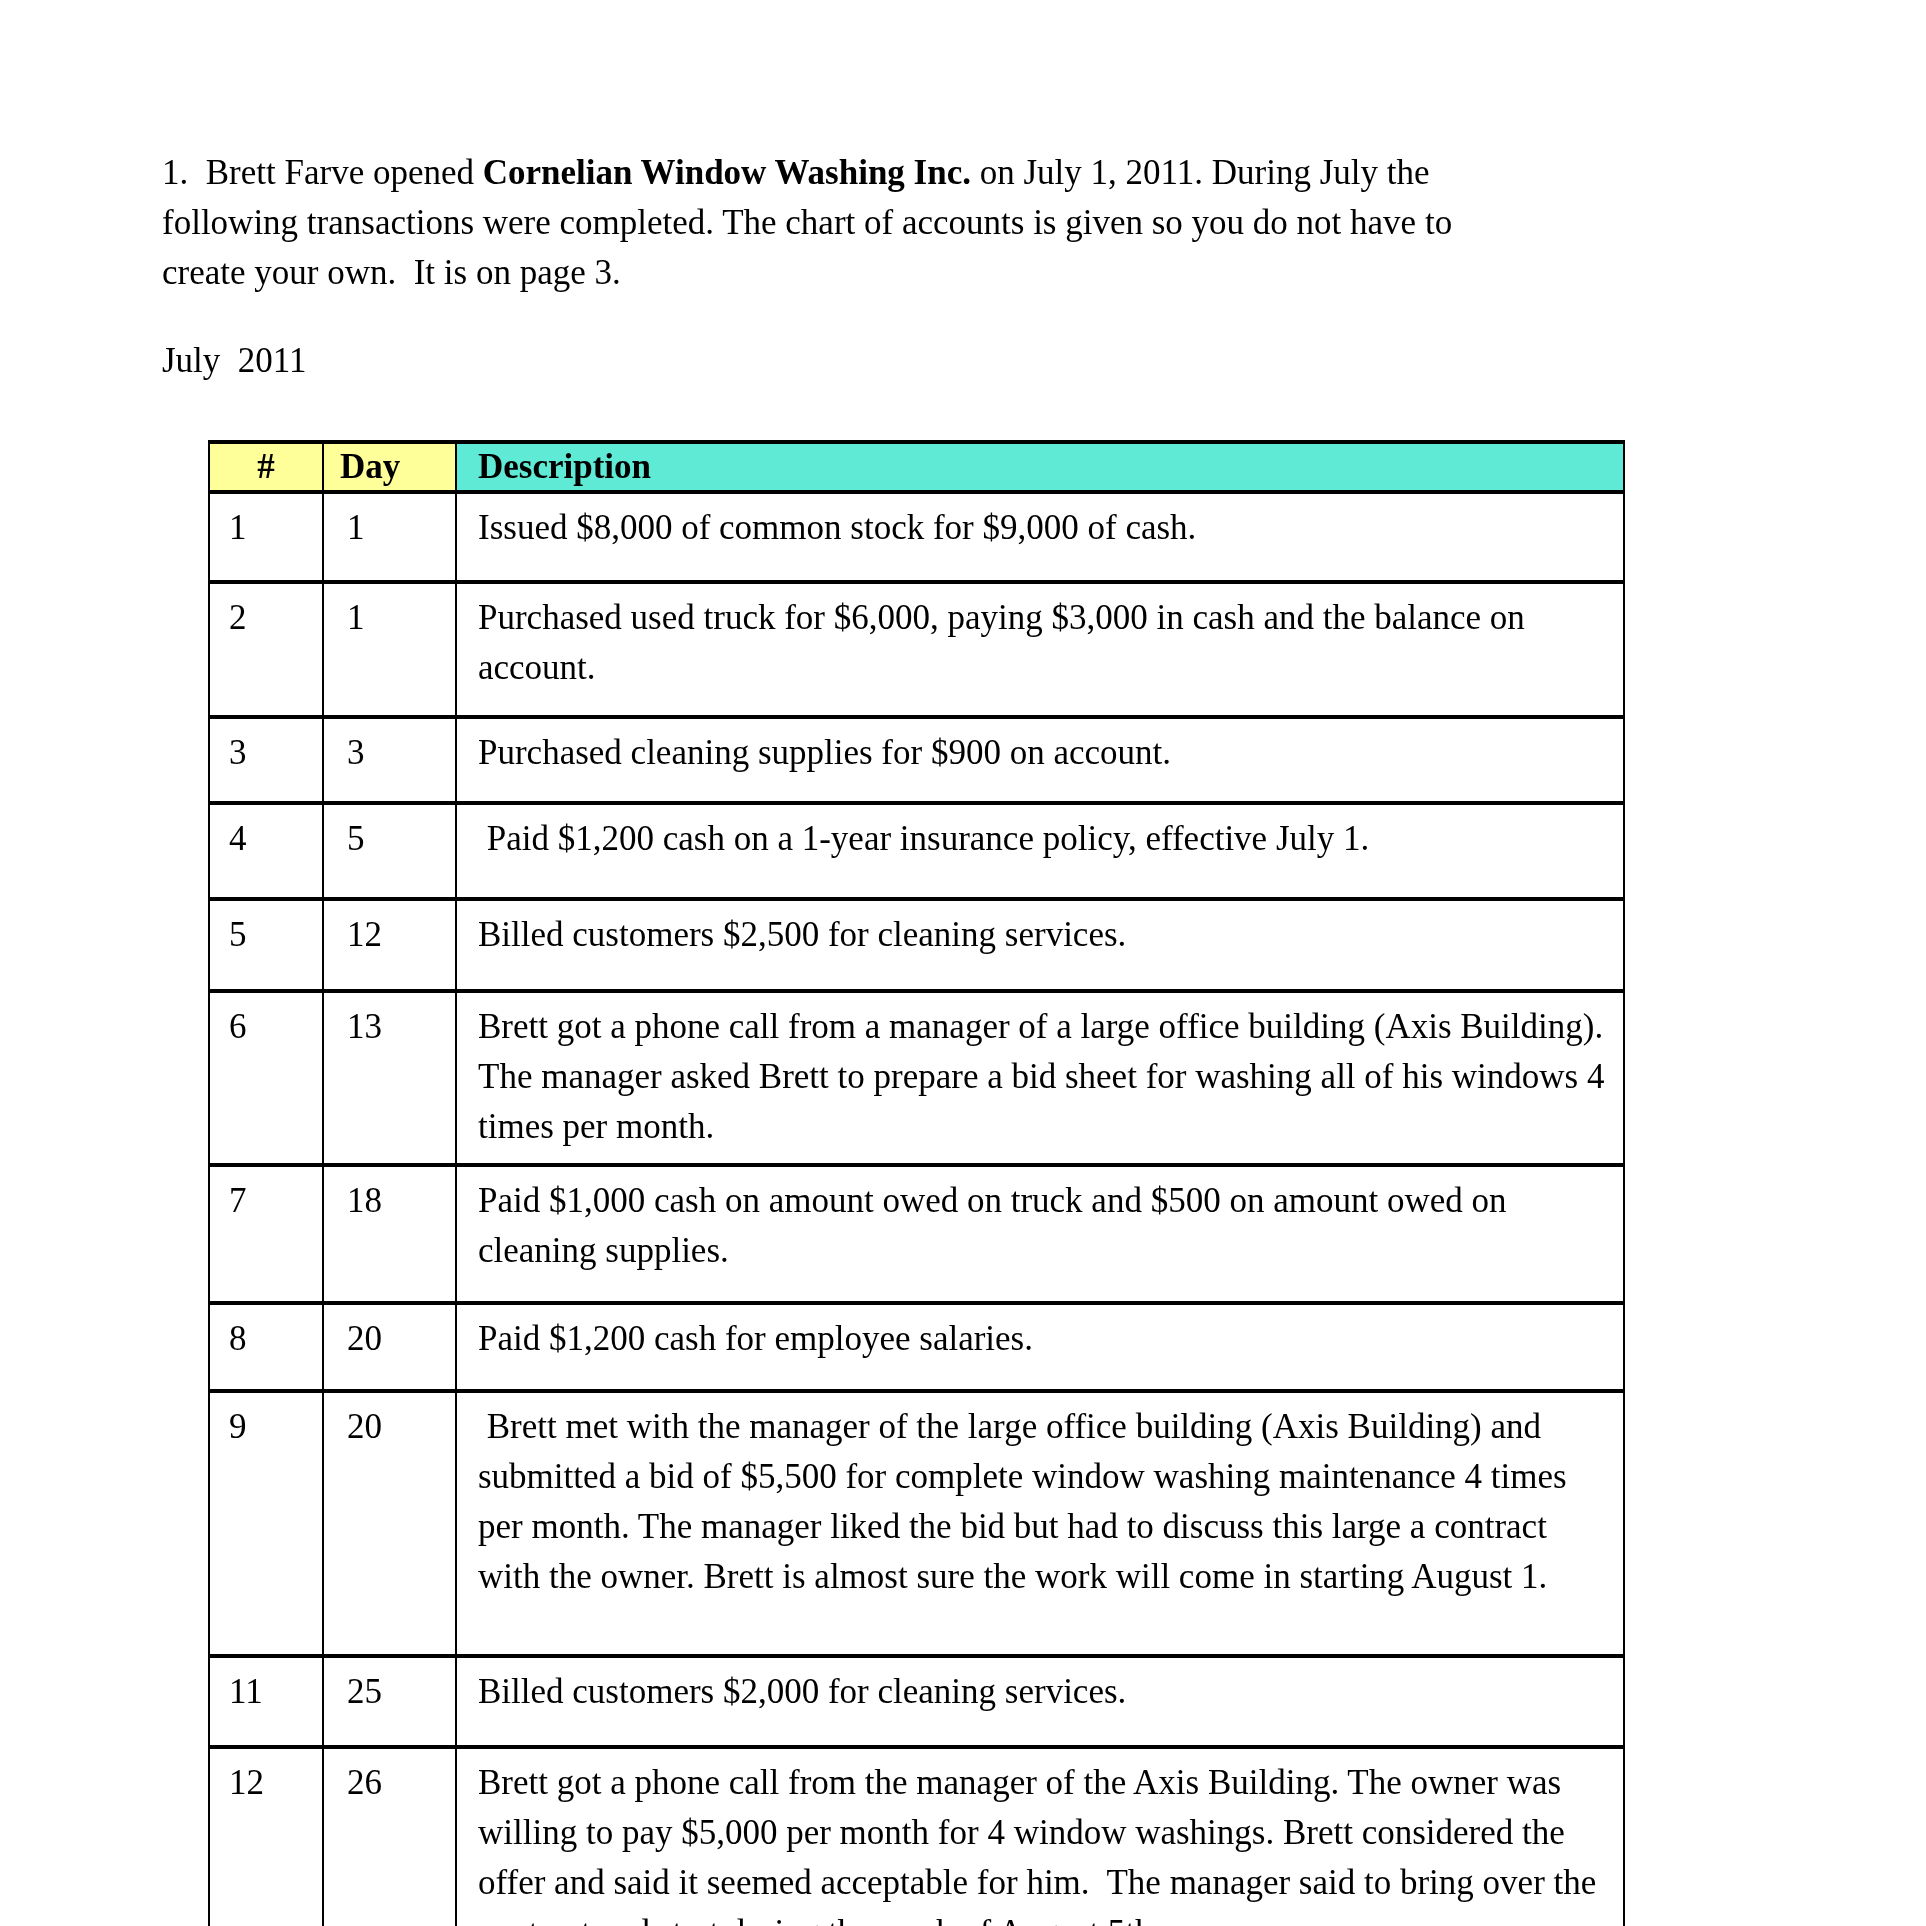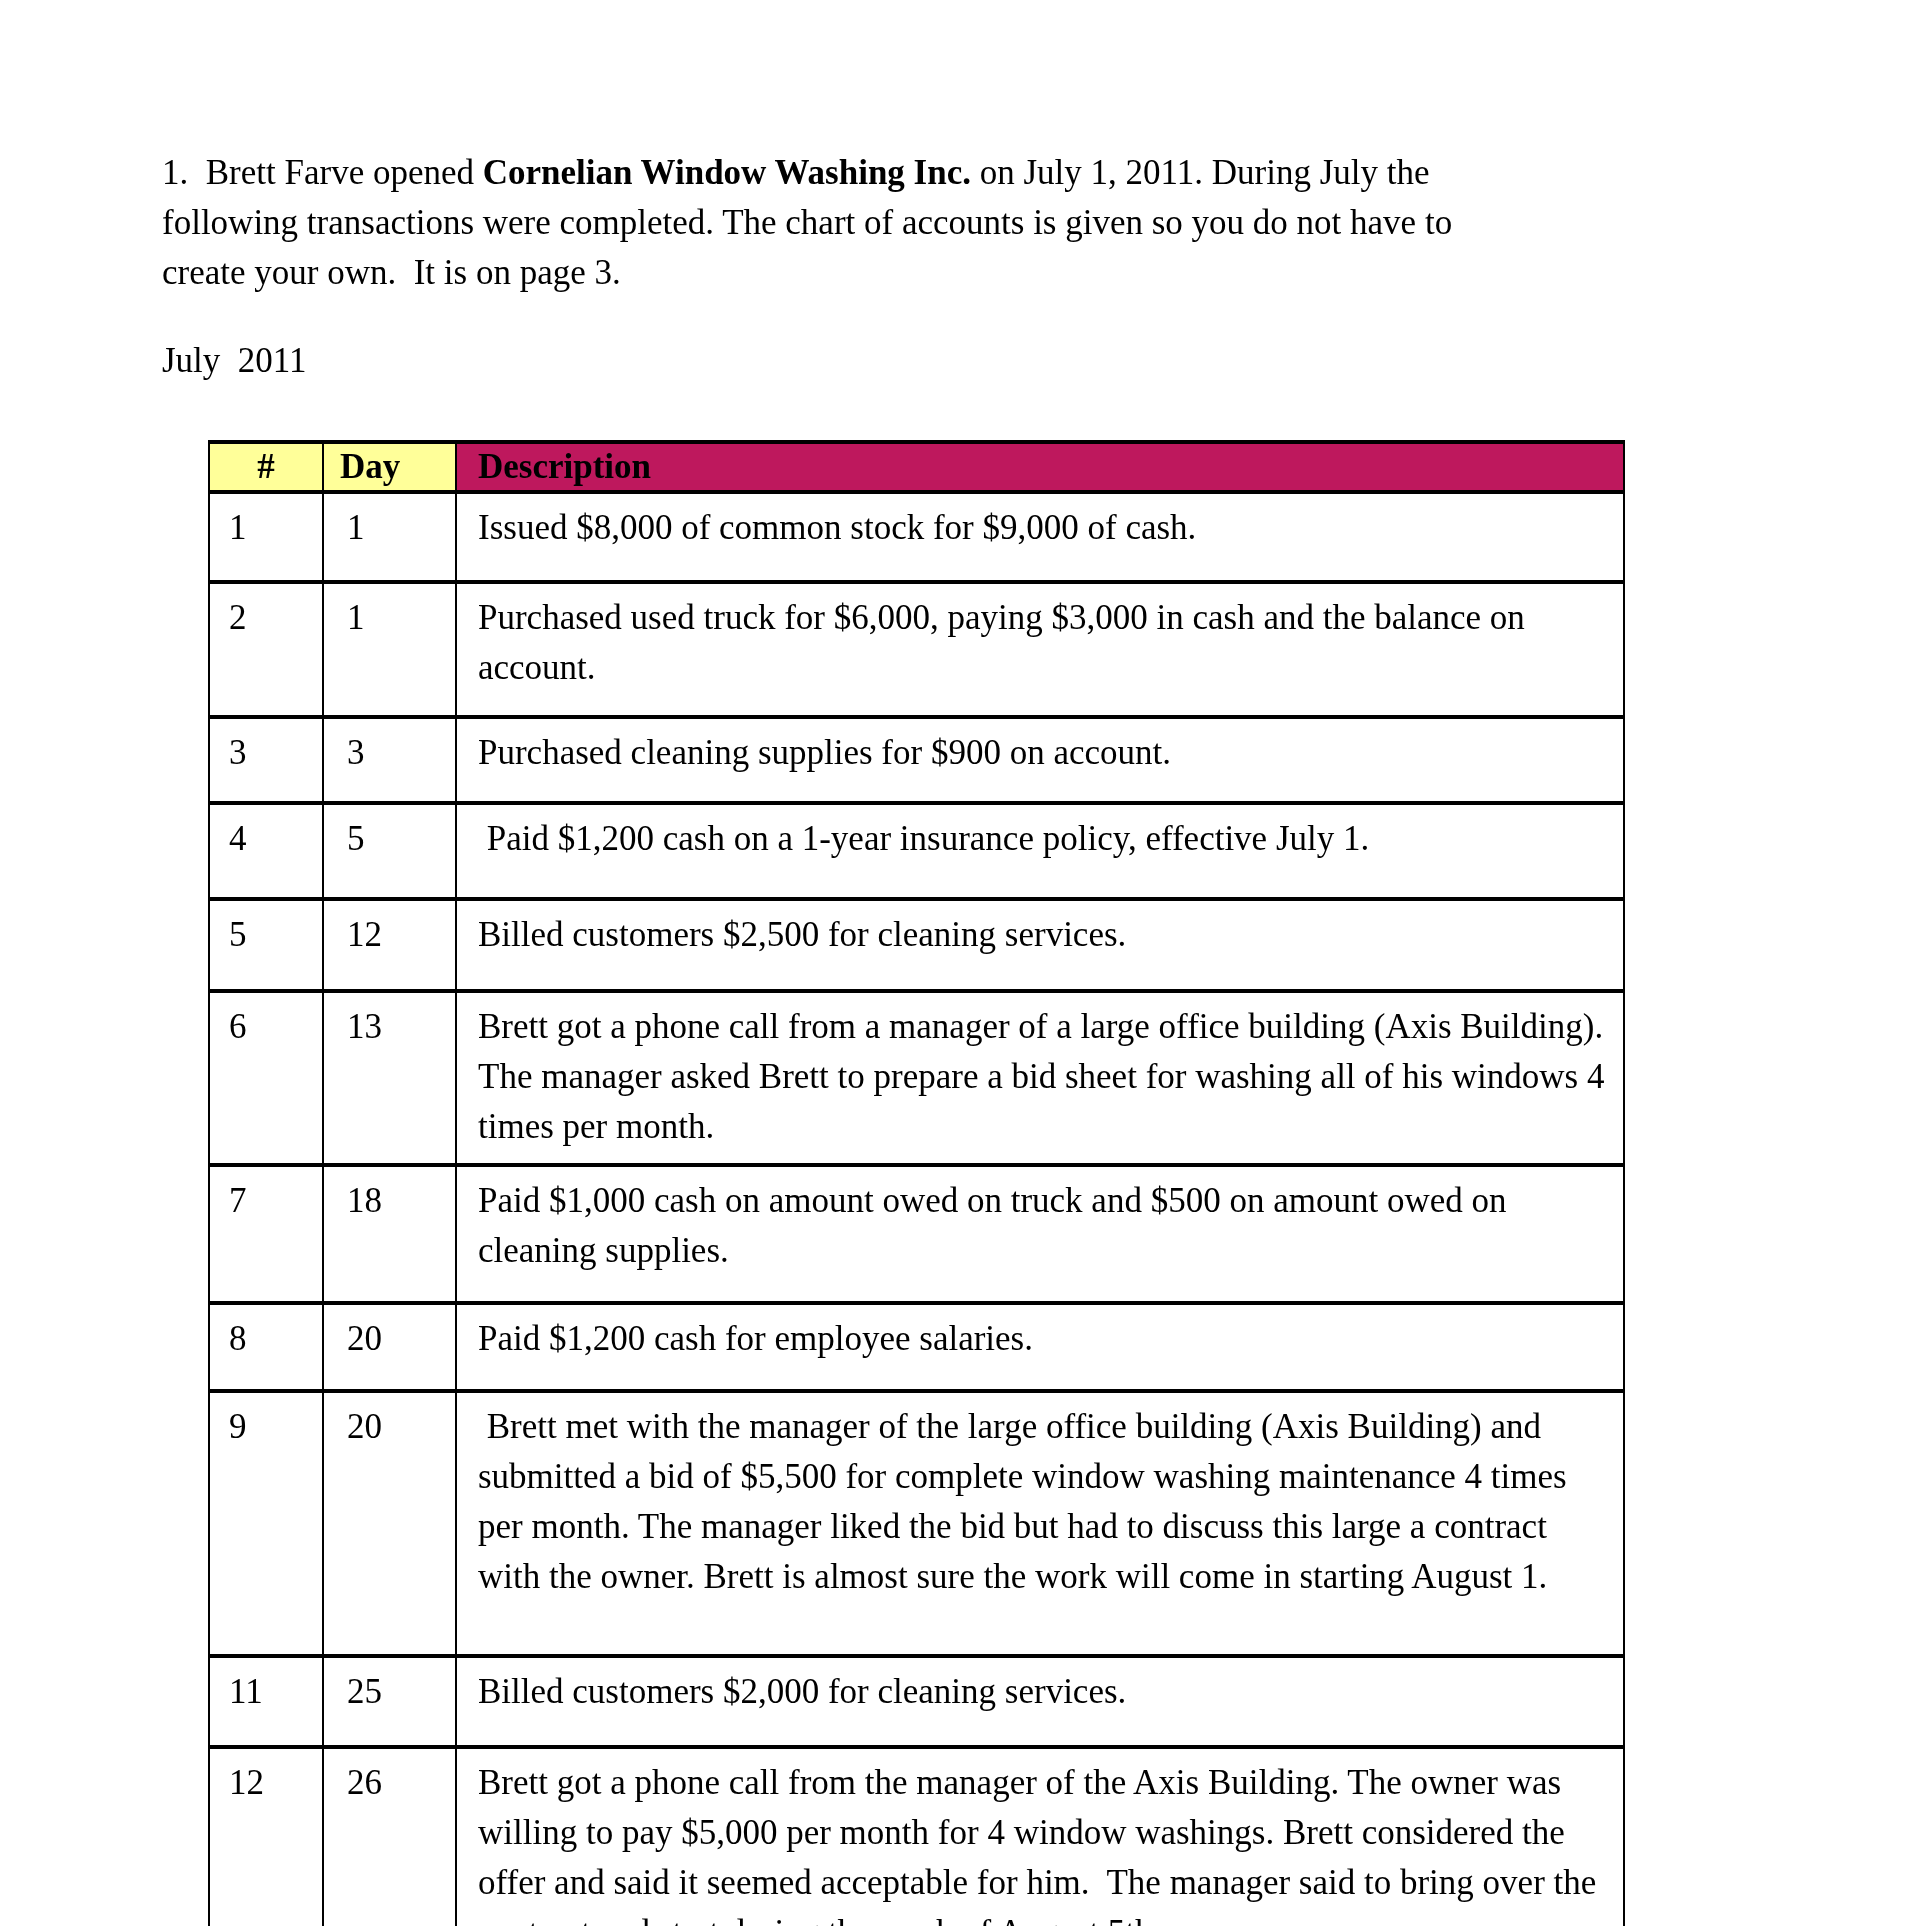--- a/index.html
+++ b/index.html
@@ -50,21 +50,21 @@
 <table class="tx">
   <colgroup>
     <col style="width:114px">
     <col style="width:133px">
     <col style="width:1168px">
   </colgroup>
   <tbody>
       <tr style="height:46px;">
     <th class="num-col" style="background:#FFFF99;">#</th>
     <th style="background:#FFFF99;padding-left:16px;">Day</th>
-    <th style="background:#be185d;">Description</th>
+    <th style="background:#5eead4;">Description</th>
   </tr>
   <tr style="height:90px;">
     <td class="num">1</td>
     <td class="day">1</td>
     <td class="desc">Issued $8,000 of common stock for $9,000 of cash.</td>
   </tr>
   <tr style="height:135px;">
     <td class="num">2</td>
     <td class="day">1</td>
     <td class="desc">Purchased used truck for $6,000, paying $3,000 in cash and the balance on account.</td>

